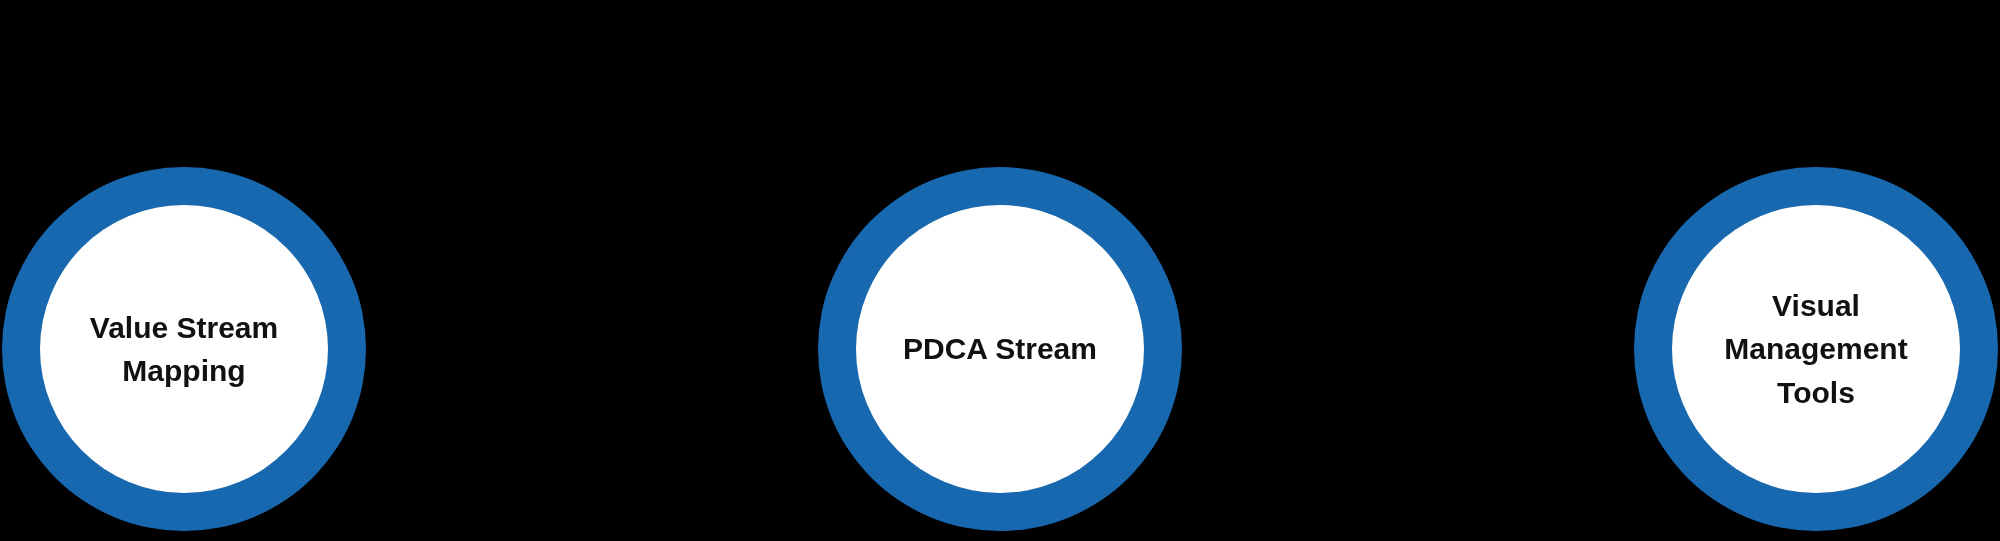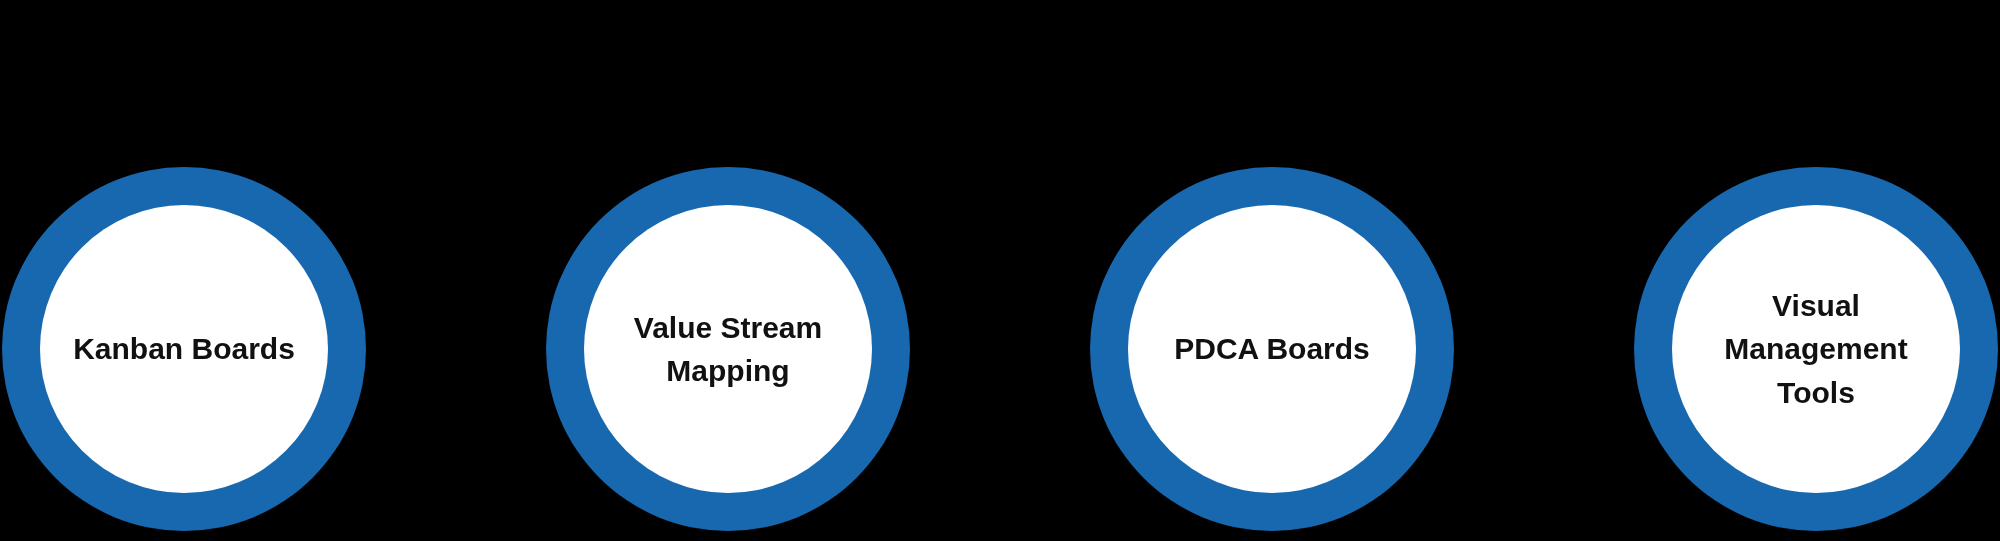--- a/index.html
+++ b/index.html
@@ -54,36 +54,31 @@
     line-height: 1.45;
     color: var(--text, #111111);
   }
 </style>
 </head>
 <body>
 
 <div class="canvas" style="--bg: #000000; --ring: #1768af; --fill: #ffffff; --text: #111111;">
   <div class="circle-row">
 
-    <div class="circle-node">
-      <div class="circle-inner">
-        <span class="circle-label">Kanban Boards</span>
-      </div>
-    </div>
 
     <div class="circle-node">
       <div class="circle-inner">
         <span class="circle-label">Value Stream Mapping</span>
       </div>
     </div>
 
 
     <div class="circle-node">
       <div class="circle-inner">
-        <span class="circle-label">PDCA Boards</span>
+        <span class="circle-label">PDCA Stream</span>
       </div>
     </div>
 
     <div class="circle-node">
       <div class="circle-inner">
         <span class="circle-label">Visual Management Tools</span>
       </div>
     </div>
 
   </div>

